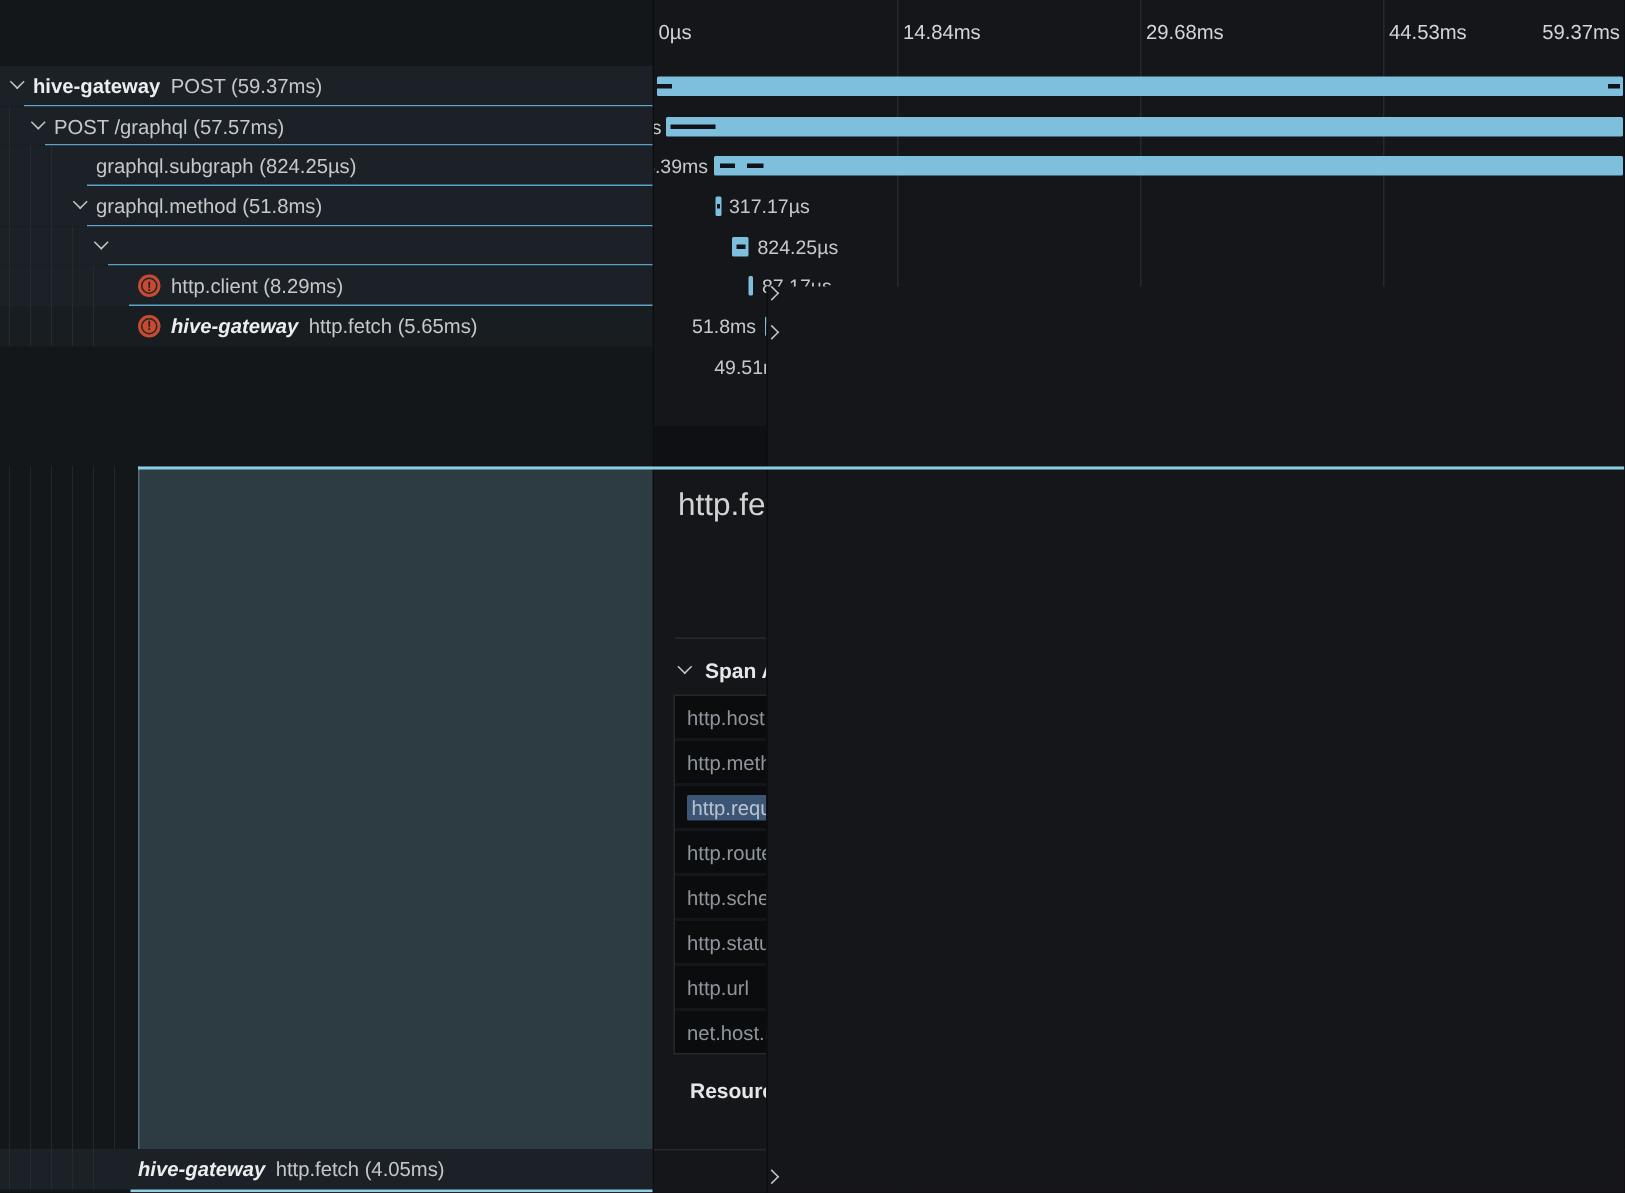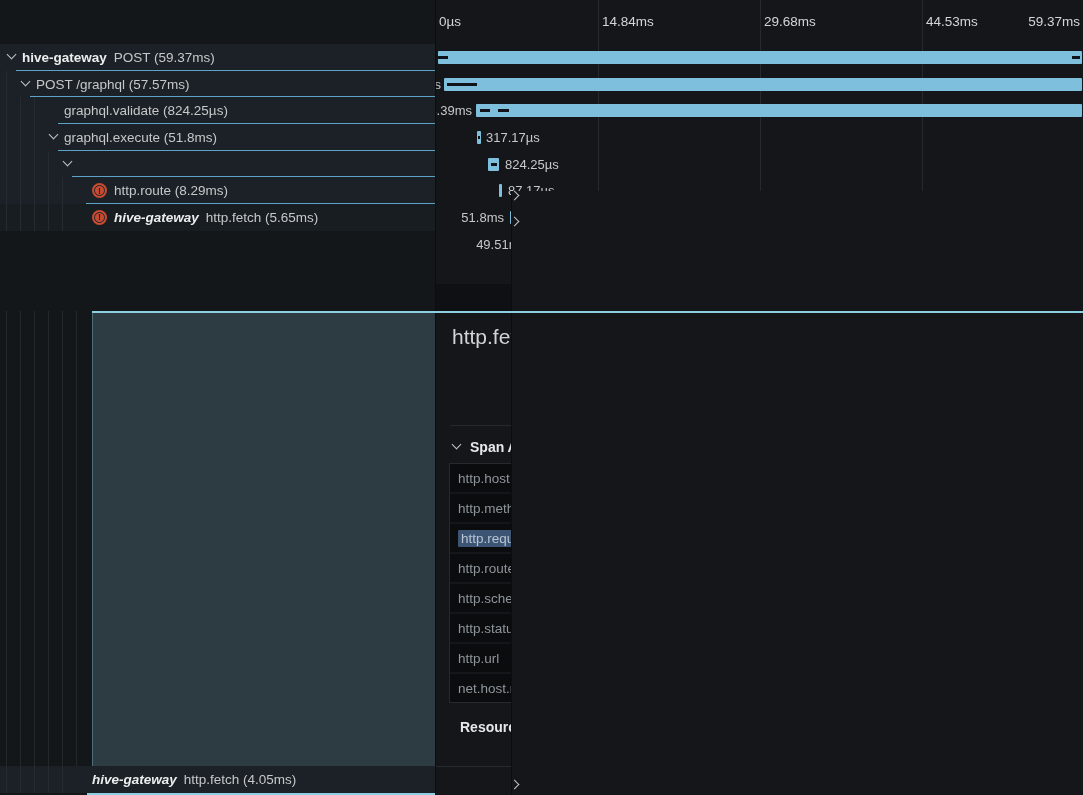--- a/index.html
+++ b/index.html
@@ -318,42 +318,42 @@
       </div>
       <div class="trow" style="--d:1">
         <span class="cvslot">
             <span class="cv down"></span>
           </span>
         <span class="op">POST /graphql (57.57ms)</span>
         <i class="sep"></i>
       </div>
       <div class="trow" style="--d:3">
         <span class="cvslot"></span>
-        <span class="op">graphql.validate (824.25µs)</span>
+        <span class="op">graphql.subgraph (824.25µs)</span>
         <i class="sep"></i>
       </div>
       <div class="trow" style="--d:3">
         <span class="cvslot">
             <span class="cv down"></span>
           </span>
-        <span class="op">graphql.execute (51.8ms)</span>
+        <span class="op">graphql.method (51.8ms)</span>
         <i class="sep"></i>
       </div>
       <div class="trow" style="--d:4">
         <span class="cvslot">
             <span class="cv down"></span>
           </span>
         <i class="sep"></i>
       </div>
       <div class="trow" style="--d:5">
         <span class="cvslot">
             <span class="cv right"></span>
           </span>
         <span class="err"></span>
-        <span class="op">http.route (8.29ms)</span>
+        <span class="op">http.client (8.29ms)</span>
         <i class="sep"></i>
       </div>
       <div class="trow selected" style="--d:5">
         <span class="cvslot">
             <span class="cv right"></span>
           </span>
         <span class="err"></span>
         <b class="svc it">hive-gateway</b>
         <span class="op">http.fetch (5.65ms)</span>
       </div>

